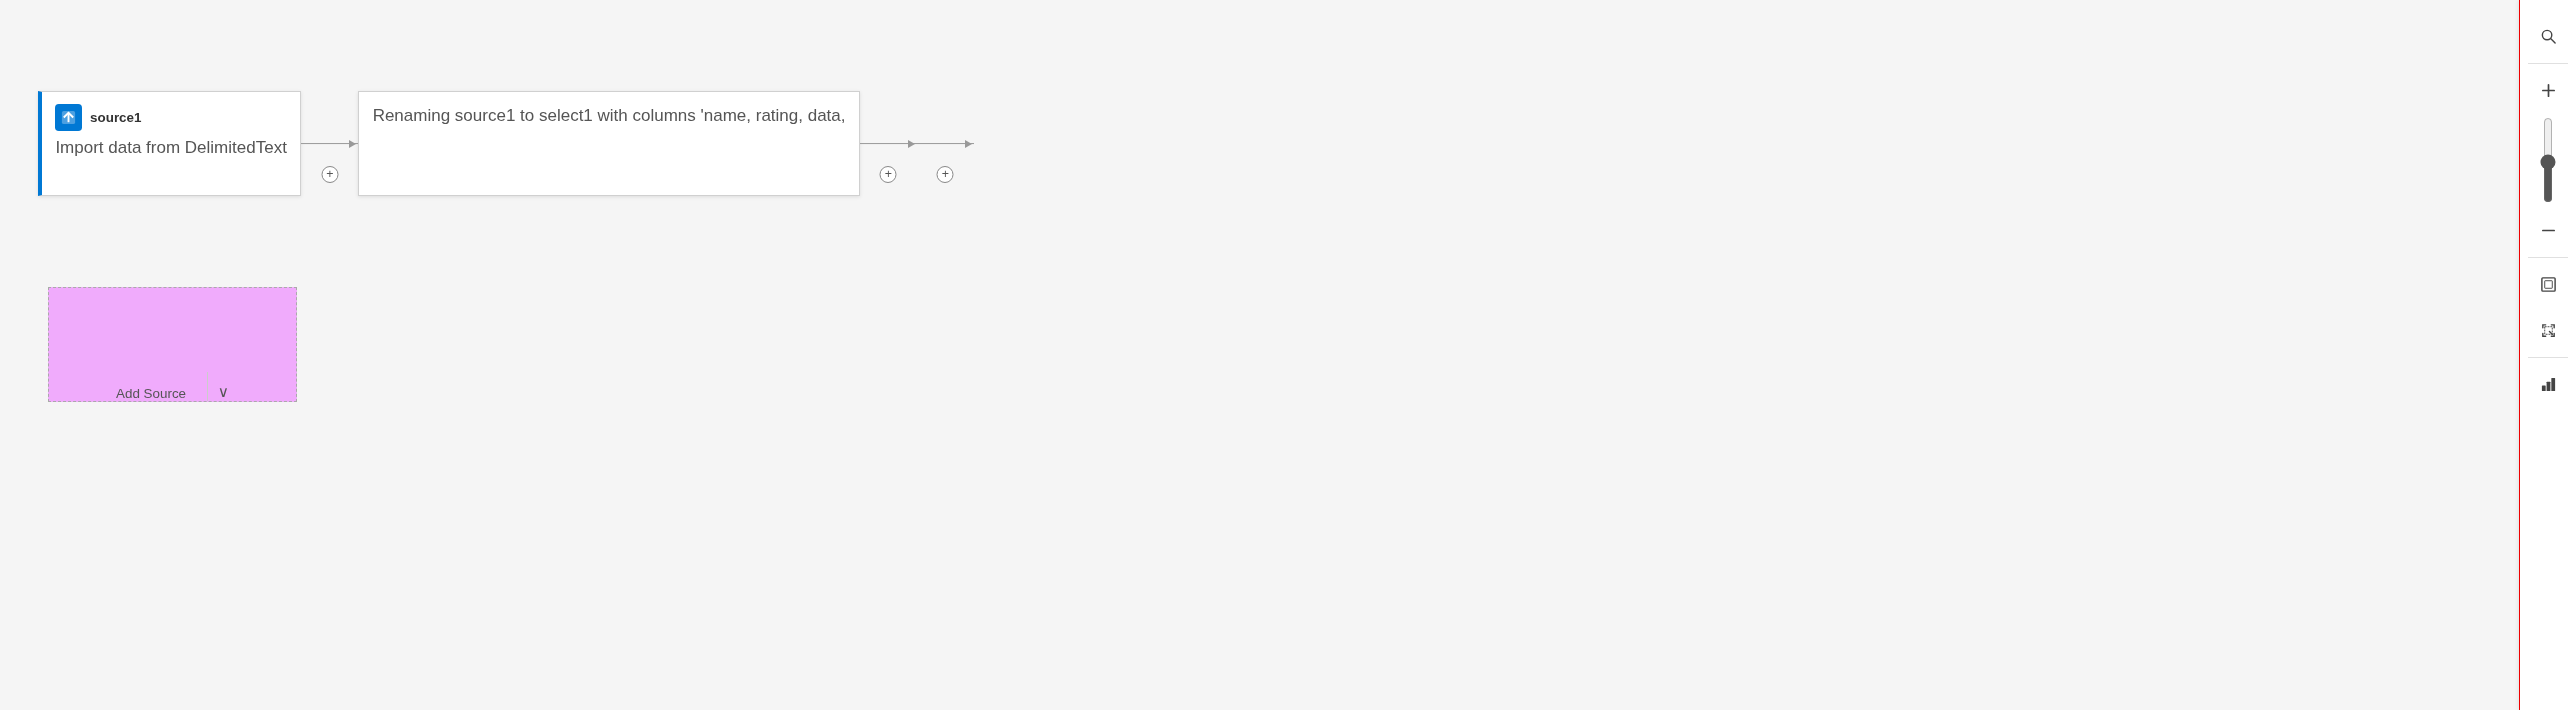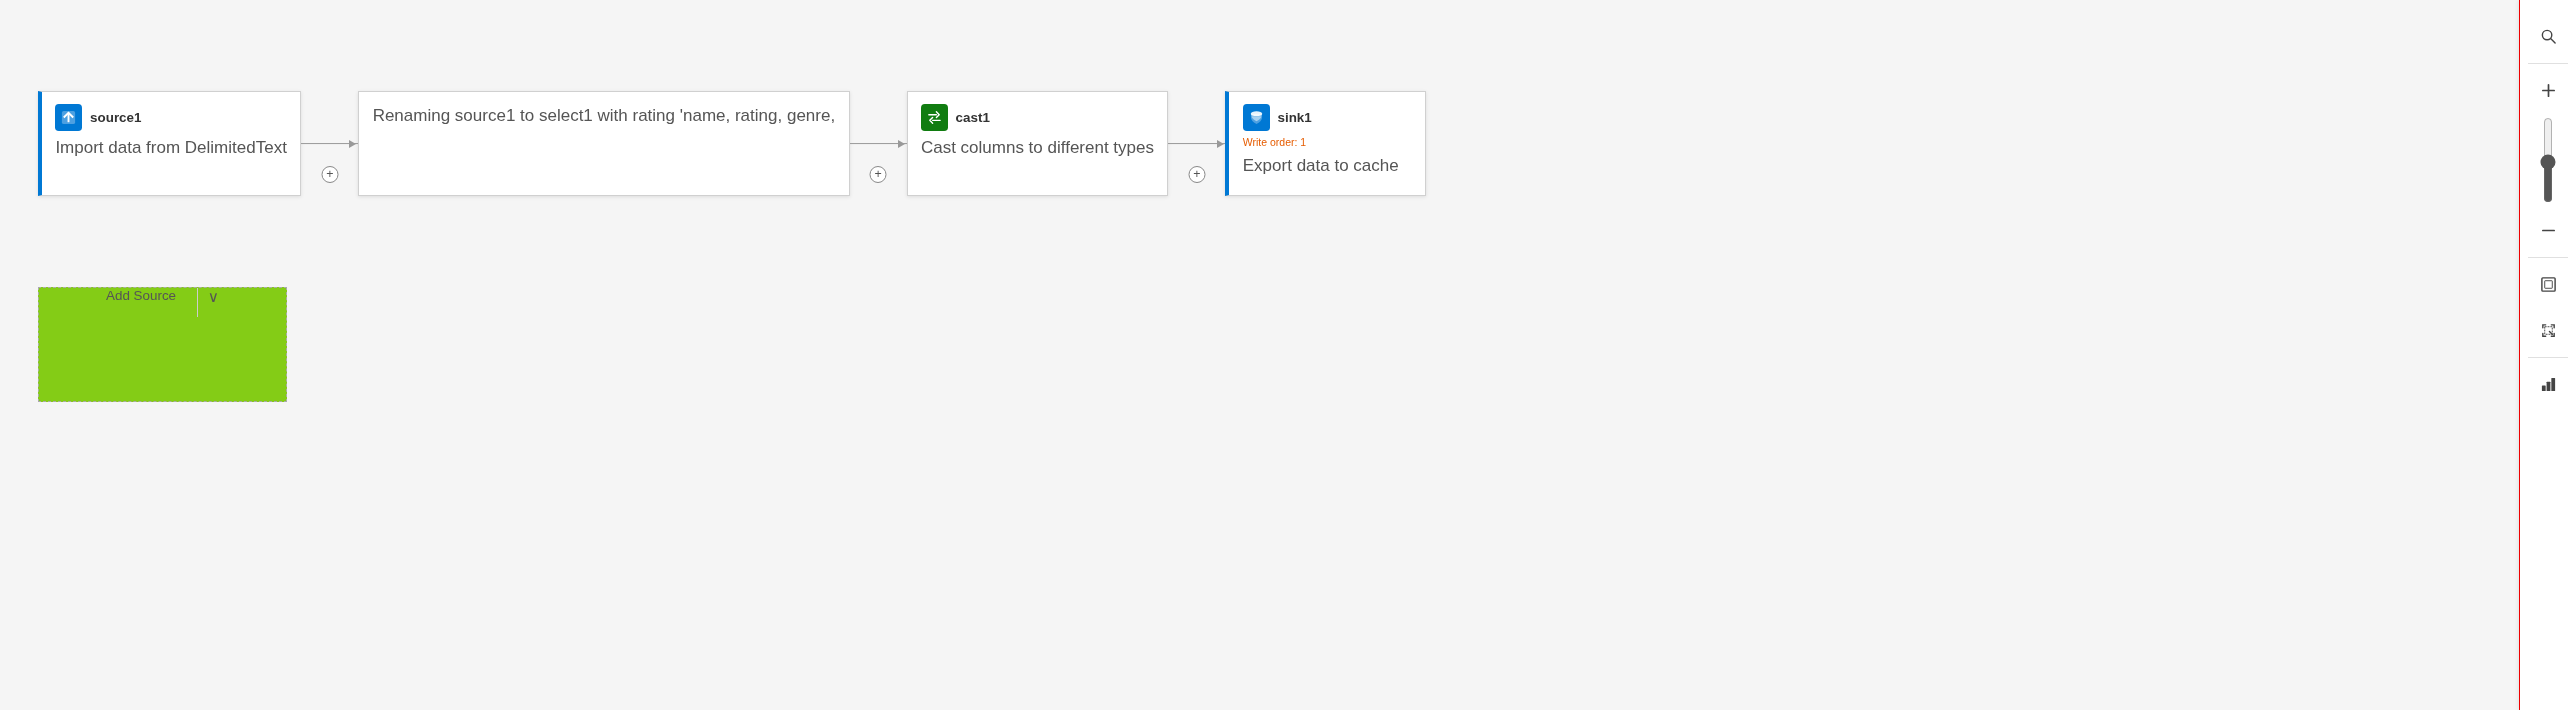--- a/index.html
+++ b/index.html
@@ -51,27 +51,27 @@
     .block-subtitle {
       font-size: 10.5px;
       color: #e65c00;
       font-weight: 500;
     }
 
     
     .add-source-box {
       position: absolute;
       top: 287px;
-      left: 38px;
+      left: 48px;
       width: 249px;
       height: 115px;
       border: 1.9px dashed #aaa;
-      background: #84cc16;
-      display: flex;
-      align-items: flex-start;
+      background: #f0abfc;
+      display: flex;
+      align-items: flex-end;
       justify-content: center;
       cursor: pointer;
     }
 
     .add-source-label {
       font-size: 13.4px;
       color: #555;
       font-weight: 500;
       margin-right: 11.5px;
     }
@@ -284,67 +284,37 @@
       </div>
 
       <div class="step-connector">
         <div class="h-line"></div>
         <div class="arrow-head"></div>
         <div class="plus-circle">+</div>
       </div>
 
       <div class="node-card" style="min-width:220px; min-height:105px;">
         <div class="node-card-inner">
-          <span class="block-desc">Renaming source1 to select1 with rating 'name, rating, genre,</span>
+          <span class="block-desc">Renaming source1 to select1 with columns 'name, rating, data,</span>
         </div>
       </div>
 
       <div class="step-connector">
         <div class="h-line"></div>
         <div class="arrow-head"></div>
         <div class="plus-circle">+</div>
       </div>
 
-      <div class="node-card" style="min-width:201px; min-height:105px;">
-        <div class="node-card-inner">
-          <div class="block-header">
-            <div class="node-icon cast-icon">
-              <svg width="17" height="17" viewBox="0 0 18 18" fill="none">
-                <path d="M3 6h8M14 6l-3-3M14 6l-3 3" stroke="#fff" stroke-width="1.5" fill="none" stroke-linecap="round"></path>
-                <path d="M15 12H7M4 12l3-3M4 12l3 3" stroke="#fff" stroke-width="1.5" fill="none" stroke-linecap="round"></path>
-              </svg>
-            </div>
-            <span class="block-title">cast1</span>
-          </div>
-          <span class="block-desc">Cast columns to different types</span>
-        </div>
-      </div>
 
       <div class="step-connector">
         <div class="h-line"></div>
         <div class="arrow-head"></div>
         <div class="plus-circle">+</div>
       </div>
 
-      <div class="node-card" style="border-left: 4.8px solid #0078d4; min-width:201px; min-height:105px;">
-        <div class="node-card-inner">
-          <div class="block-header">
-            <div class="node-icon sink-icon">
-              <svg width="17" height="17" viewBox="0 0 18 18" fill="none">
-                <ellipse cx="9" cy="5" rx="6" ry="2.5" fill="#fff" opacity="0.9"></ellipse>
-                <path d="M3 5 Q3 10 9 13 Q15 10 15 5" fill="#fff" opacity="0.5"></path>
-                <path d="M3 8 Q3 13 9 16 Q15 13 15 8" fill="#fff" opacity="0.3"></path>
-              </svg>
-            </div>
-            <span class="block-title">sink1</span>
-          </div>
-          <span class="block-subtitle">Write order: 1</span>
-          <span class="block-desc">Export data to cache</span>
-        </div>
-      </div>
 
     </div>
   </div>
 
   <div class="add-source-box">
     <span class="add-source-label">Add Source</span>
     <div class="add-source-divider"></div>
     <span class="add-source-chevron">∨</span>
   </div>
 

